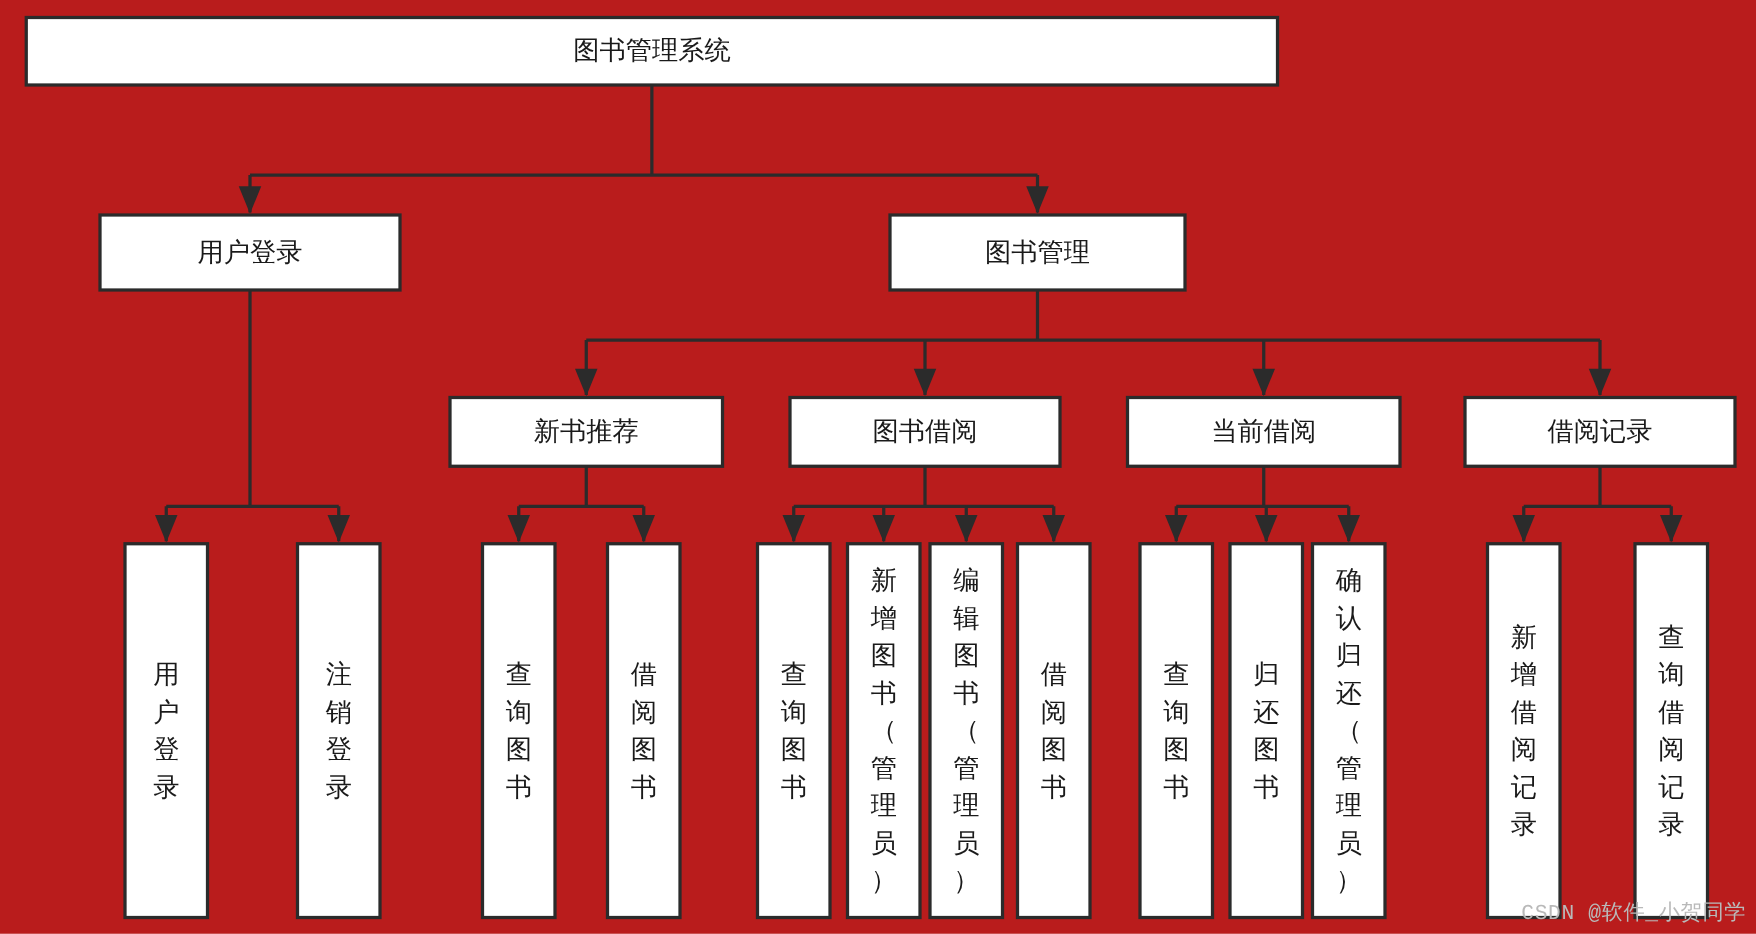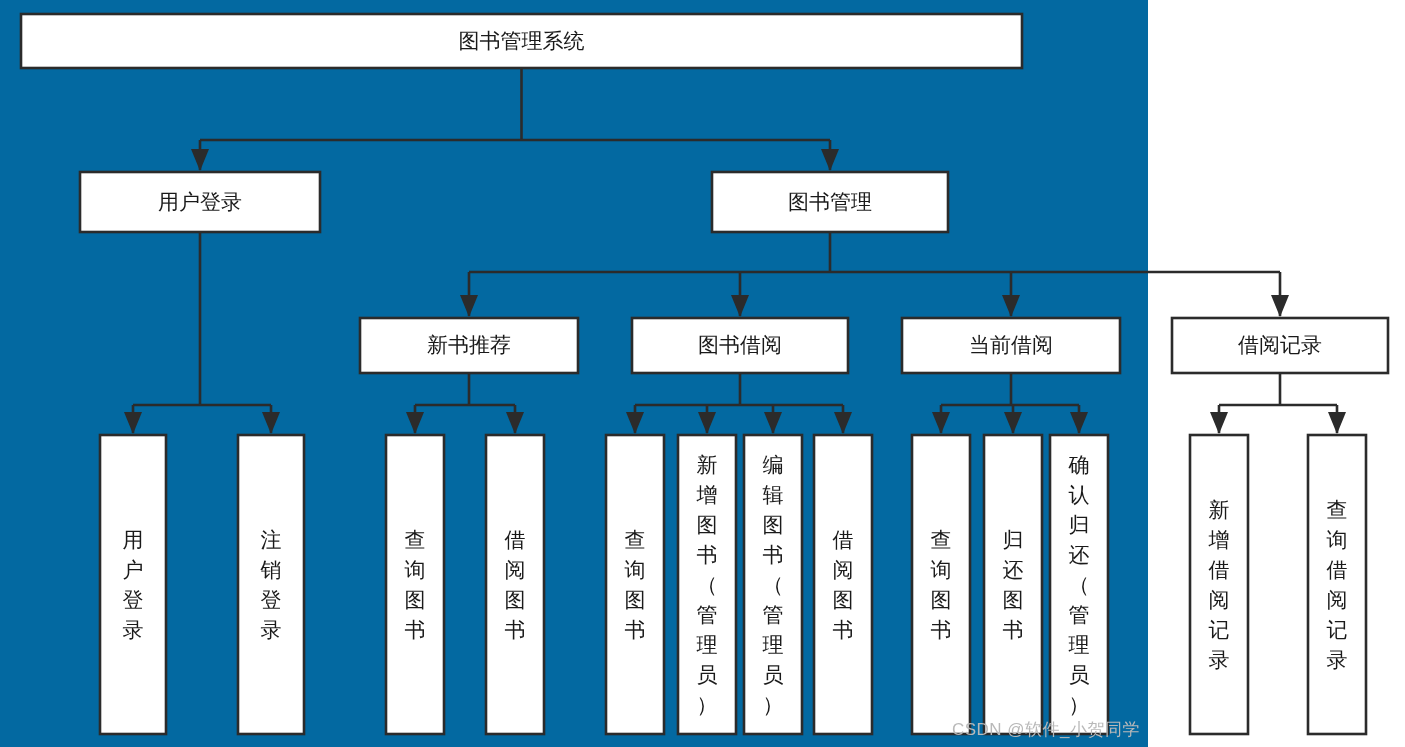--- a/index.html
+++ b/index.html
@@ -8,23 +8,23 @@
     background: #ffffff;
   }
   body {
     width: 1405px;
     height: 747px;
     font-family: "Liberation Sans", "DejaVu Sans", sans-serif;
     overflow: hidden;
   }
   #diagram-root {
     position: relative;
-    width: 1148px;
+    width: 1405px;
     height: 747px;
-    background: #0369a1;
+    background: #b91c1c;
   }
   svg.diagram-svg {
     position: absolute;
     left: 0;
     top: 0;
     width: 1405px;
     height: 747px;
     display: block;
   }
   .node-box {
@@ -52,21 +52,21 @@
   .node-label-v {
     font-family: "Liberation Sans", "DejaVu Sans", sans-serif;
     font-size: 21px;
     fill: #1a1a1a;
     text-anchor: middle;
   }
   .watermark-text {
     position: absolute;
     right: 8px;
     bottom: 6px;
-    font-family: Liberation Sans, sans-serif;
+    font-family: Liberation Mono, monospace;
     font-size: 17px;
     color: #b9b9b9;
     white-space: nowrap;
     letter-spacing: 0.5px;
   }
 </style>
 </head>
 <body>
 
 <div id="diagram-root">

